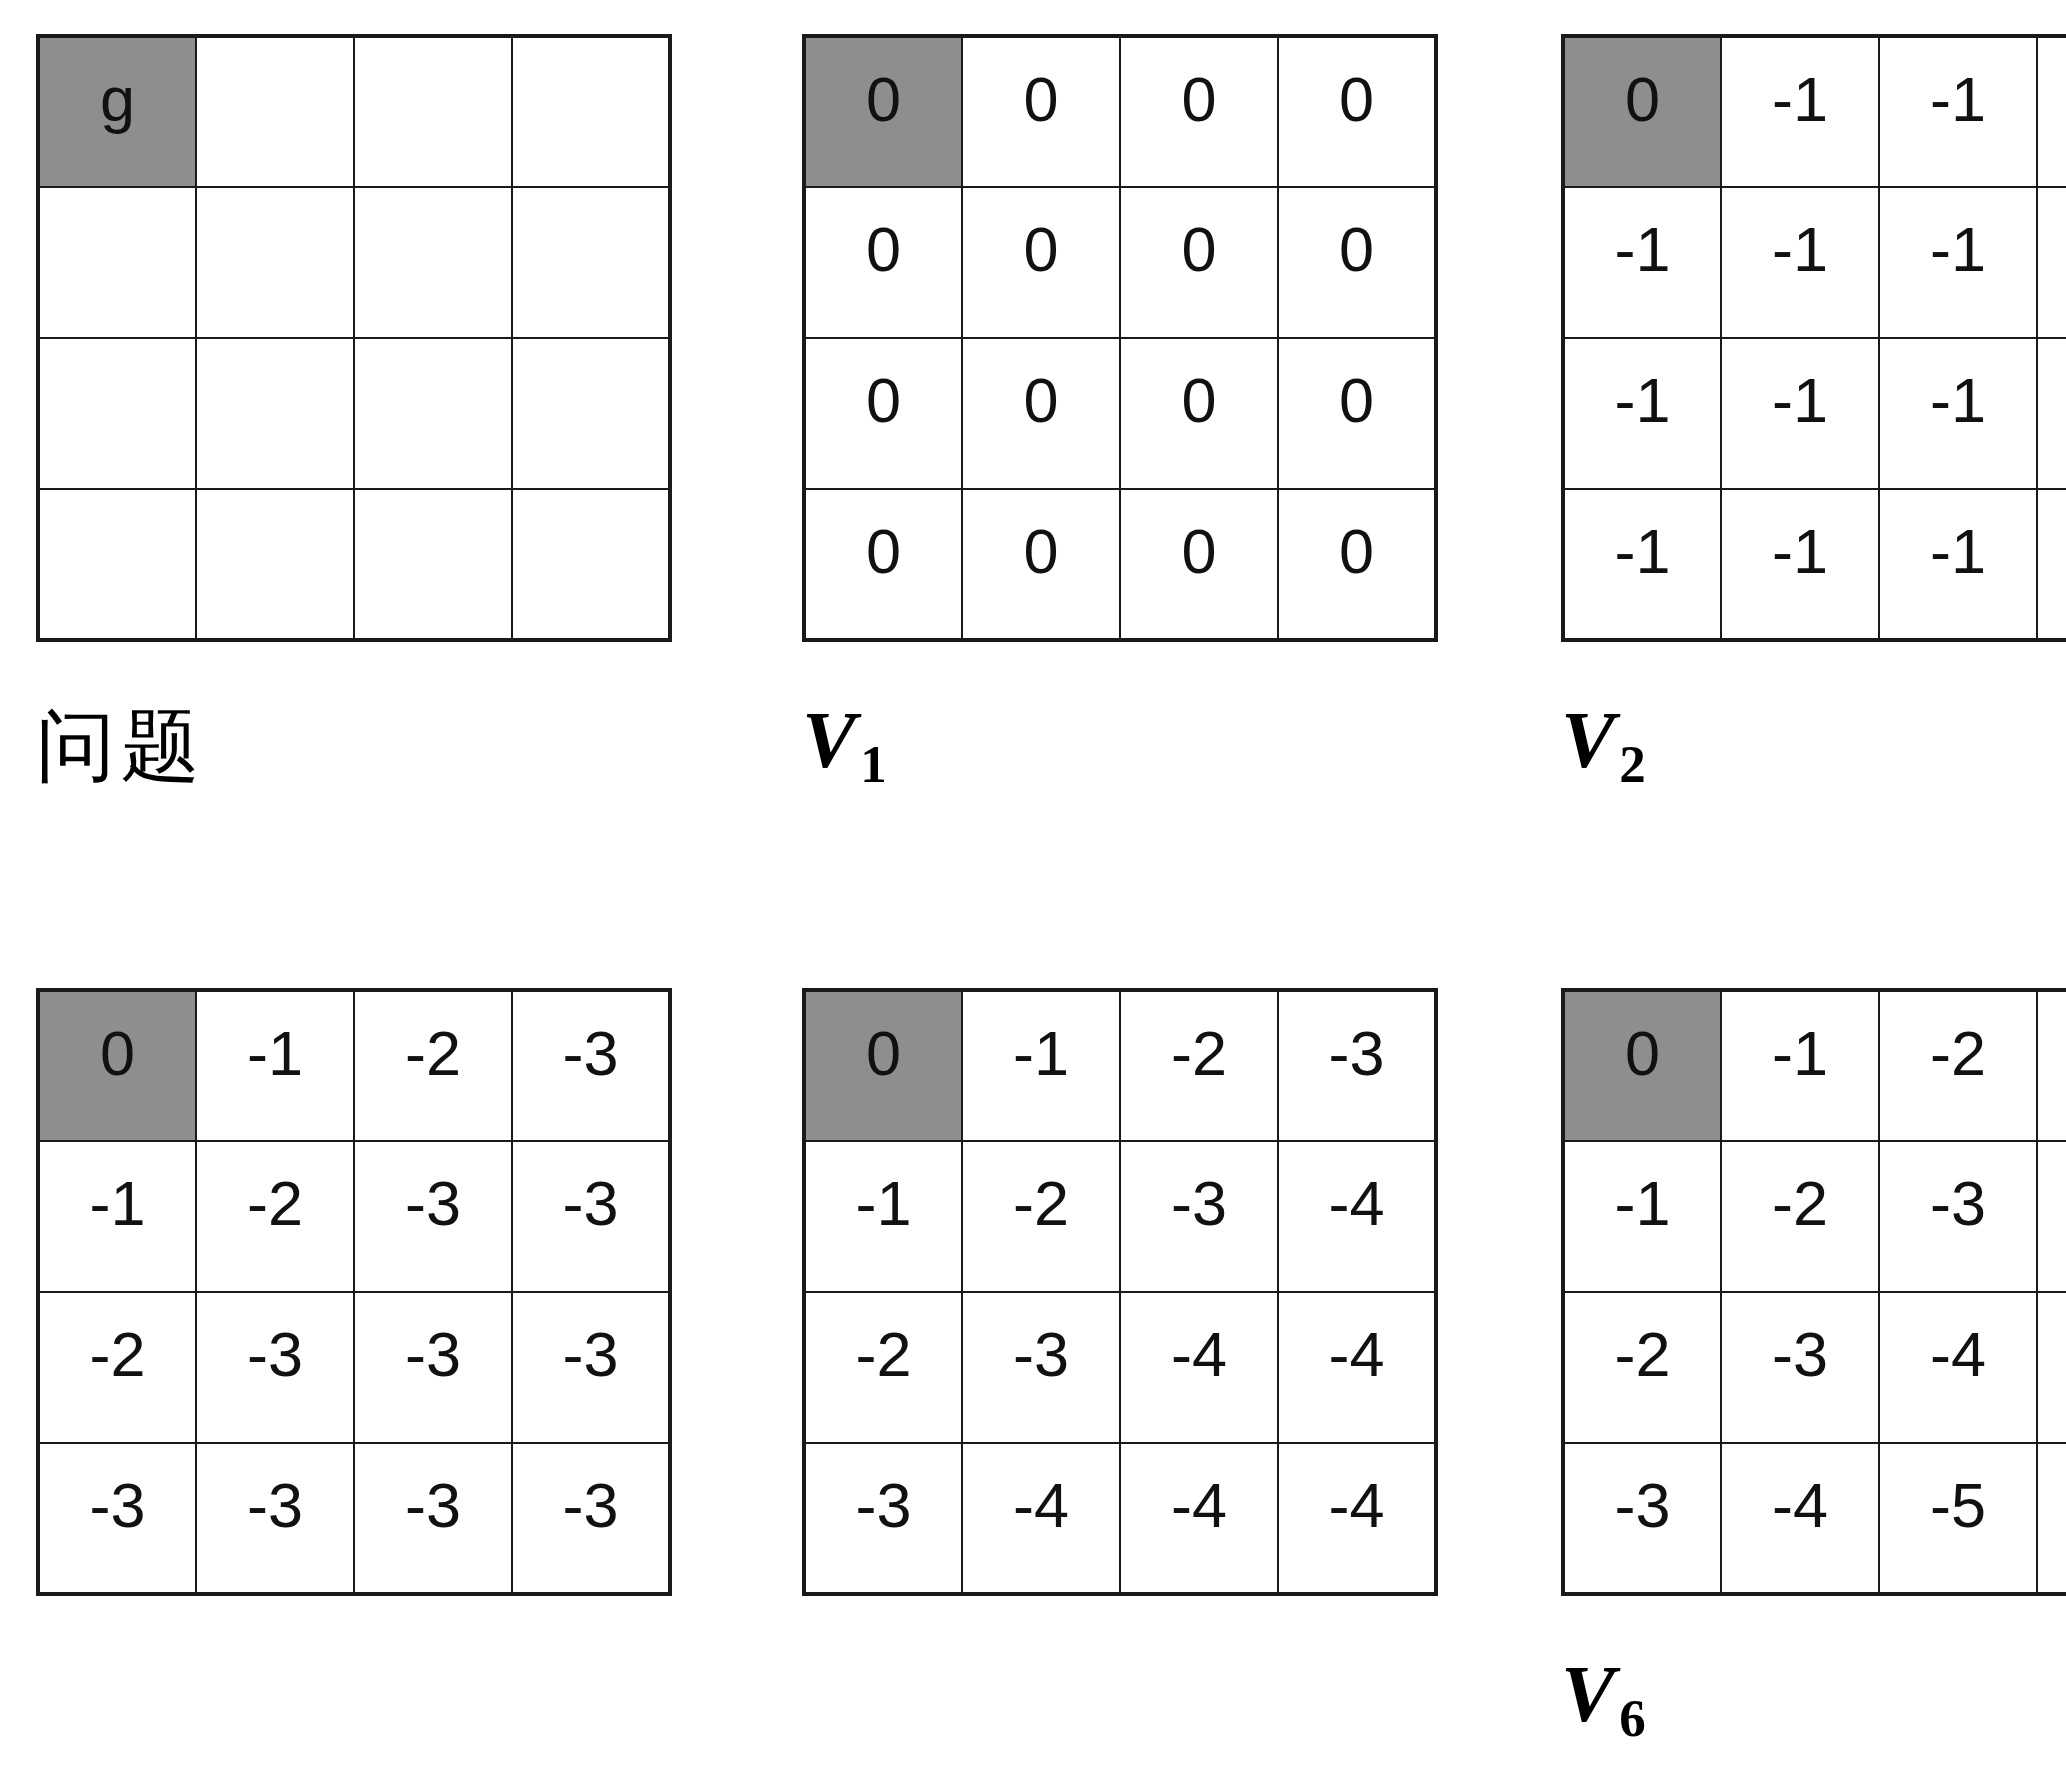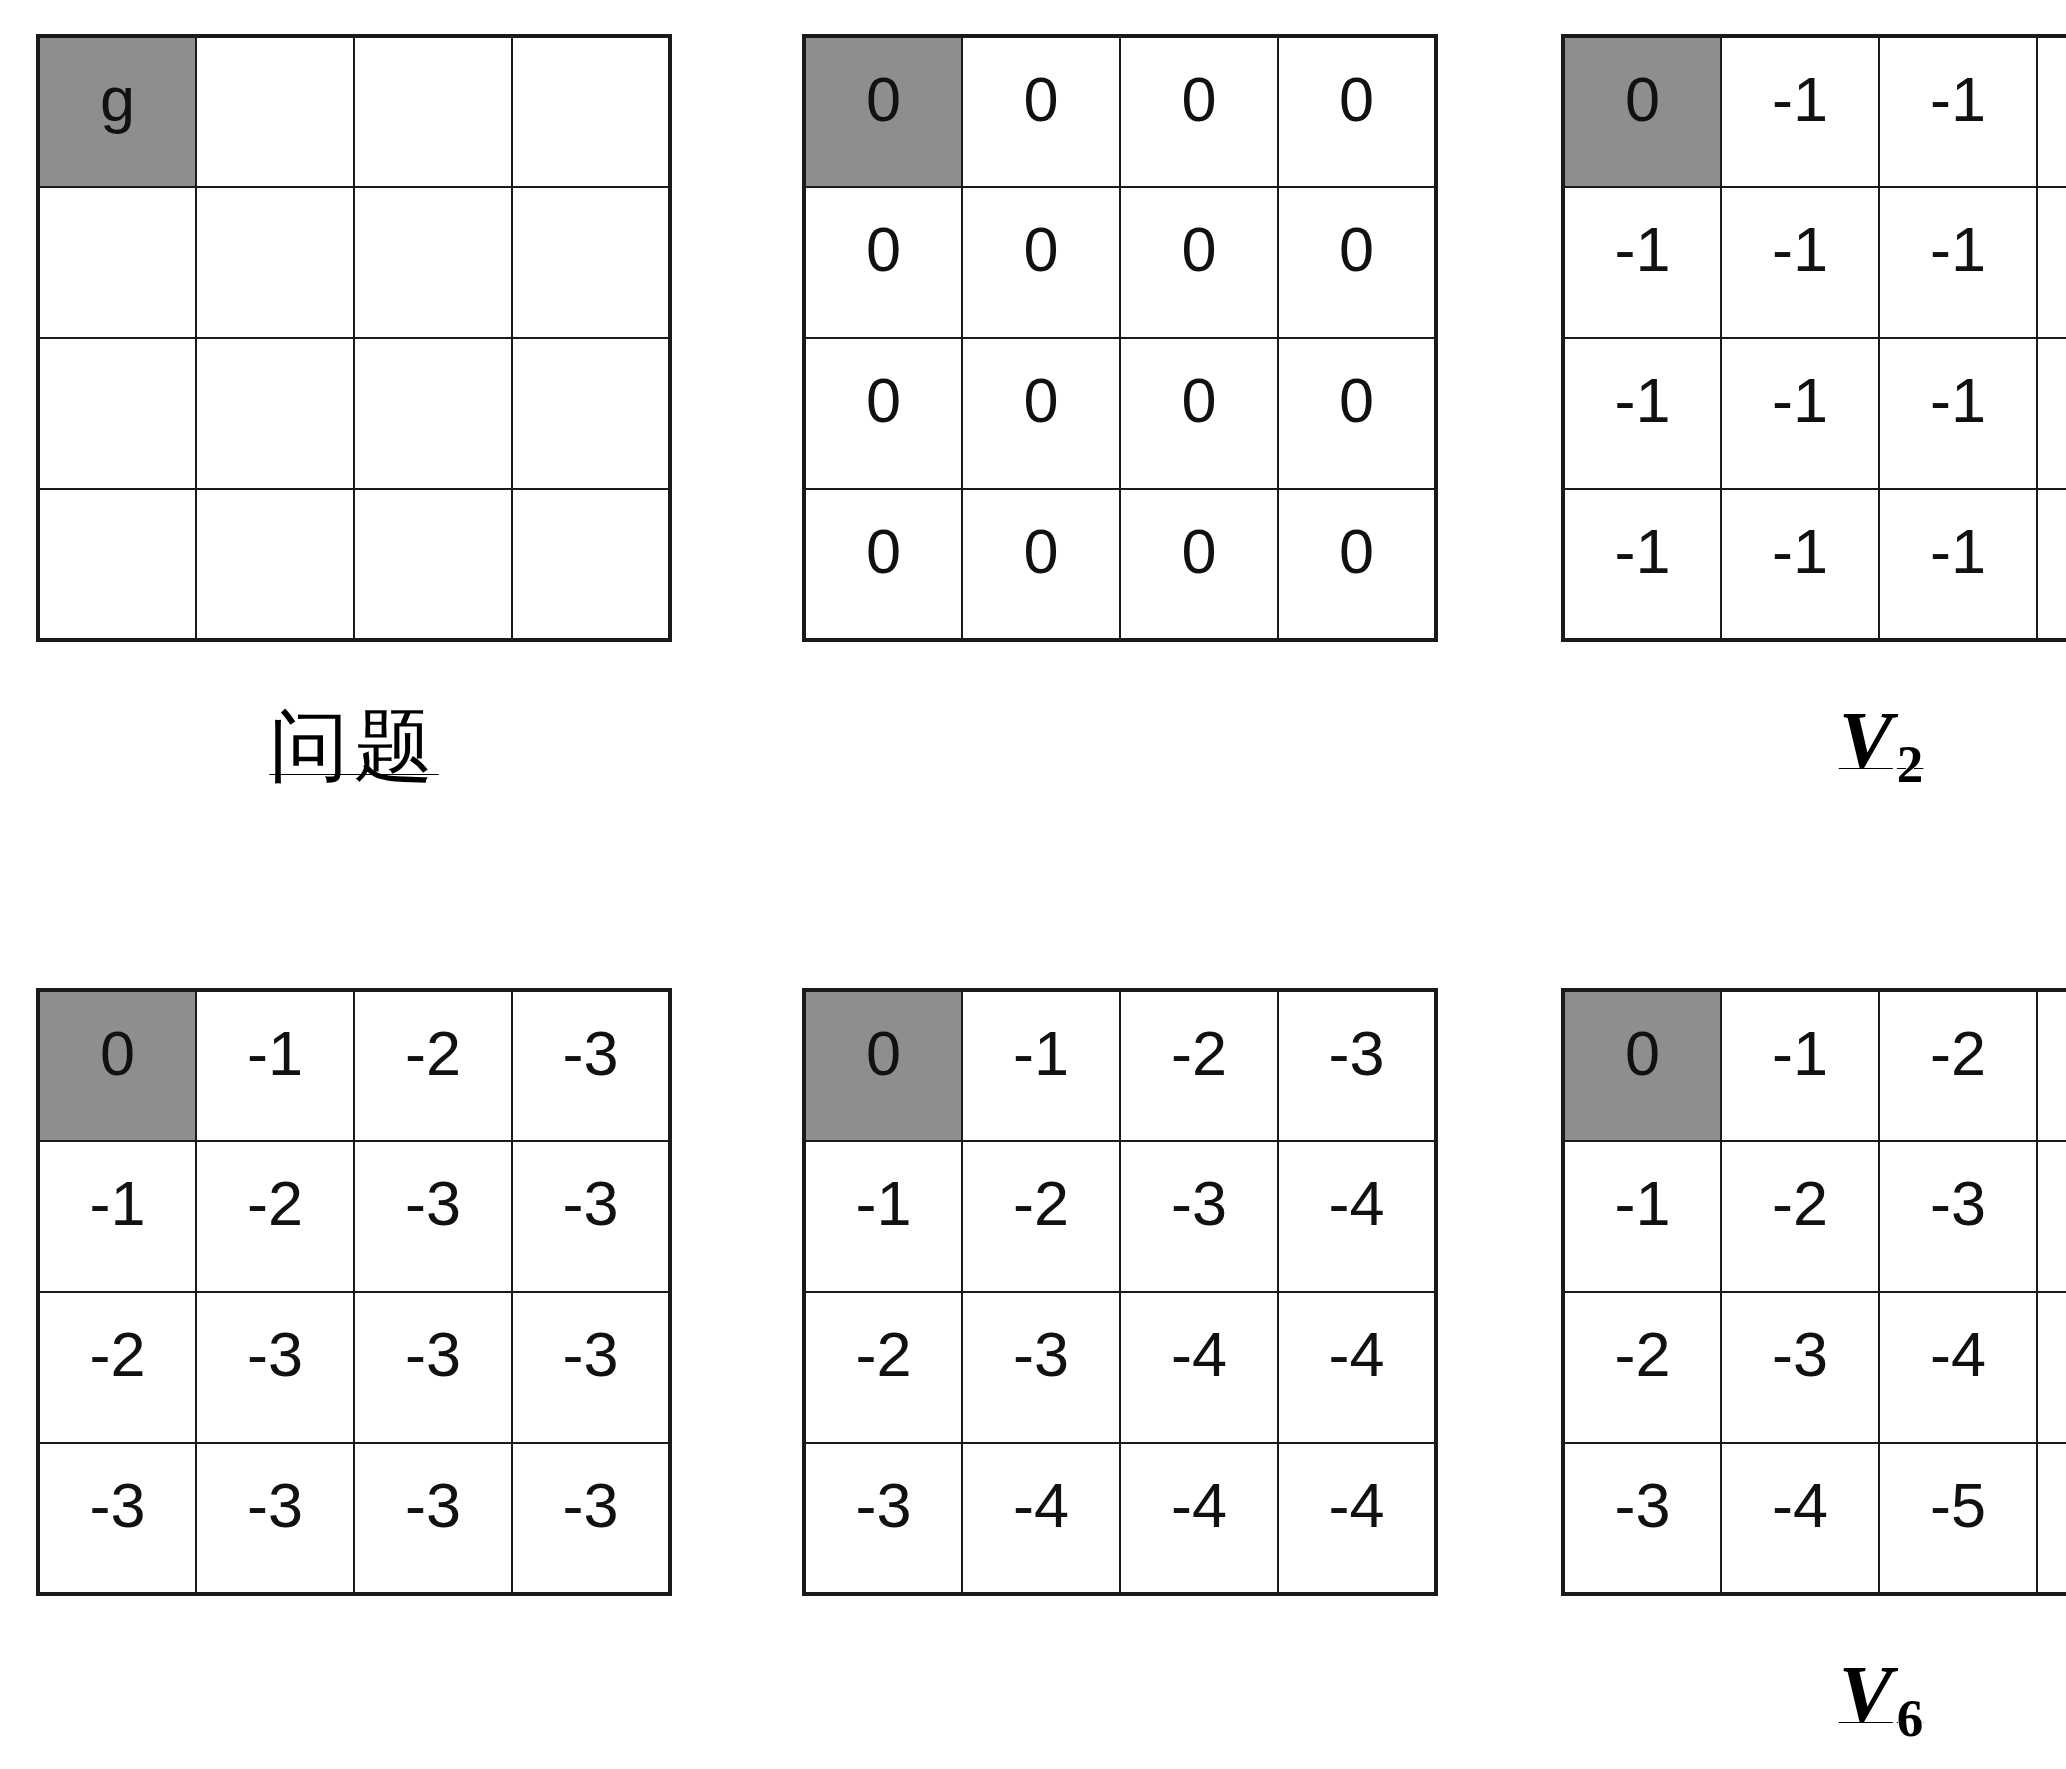--- a/index.html
+++ b/index.html
@@ -59,24 +59,22 @@
   .cell.empty {
     color: transparent;
   }
 
   
   .caption {
     position: absolute;
     top: 660px;
     left: 0;
     width: 100%;
-    text-align: center;
     white-space: nowrap;
     color: #000000;
-    text-decoration: underline;
   }
   .cap-v {
     font-family: "Liberation Serif", serif;
     font-style: italic;
     font-weight: bold;
     font-size: 81px;
     letter-spacing: 0;
   }
   .cap-sub {
     font-family: "Liberation Serif", serif;
@@ -148,20 +146,21 @@
           <div class="cell">0</div>
           <div class="cell">0</div>
         </div>
         <div class="grid-row">
           <div class="cell">0</div>
           <div class="cell">0</div>
           <div class="cell">0</div>
           <div class="cell">0</div>
         </div>
       </div>
+      <div class="caption"><span class="cap-v">V</span><span class="cap-sub">1</span></div>
     </div>
     <div class="figure" style="left: 1561px; top: 34px;">
       <div class="grid">
         <div class="grid-row">
           <div class="cell shaded">0</div>
           <div class="cell">-1</div>
           <div class="cell">-1</div>
           <div class="cell">-1</div>
         </div>
         <div class="grid-row">

